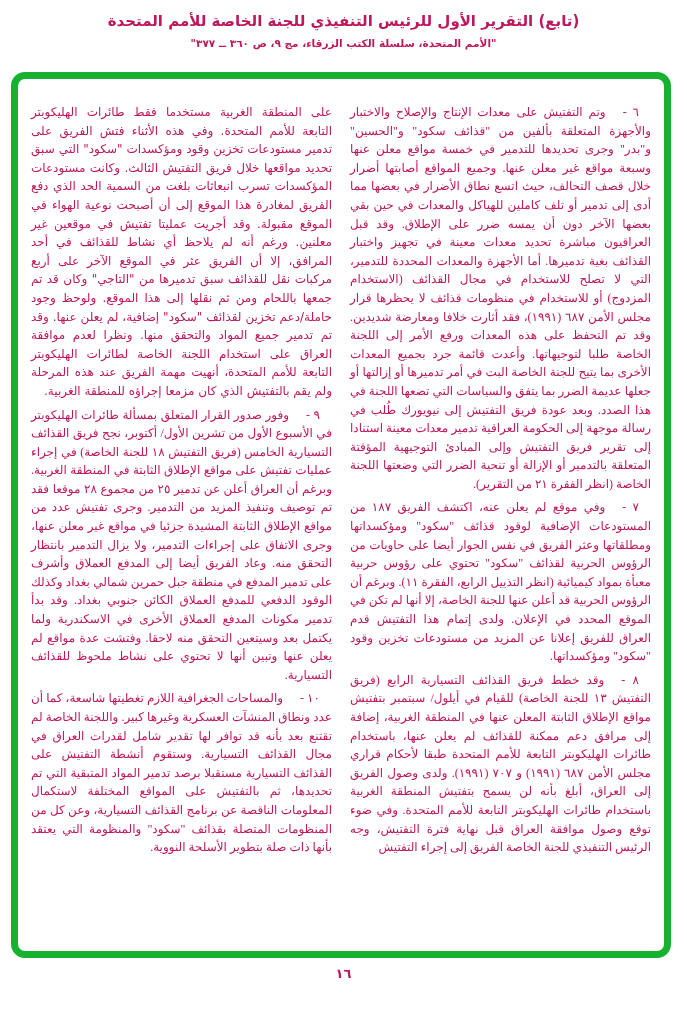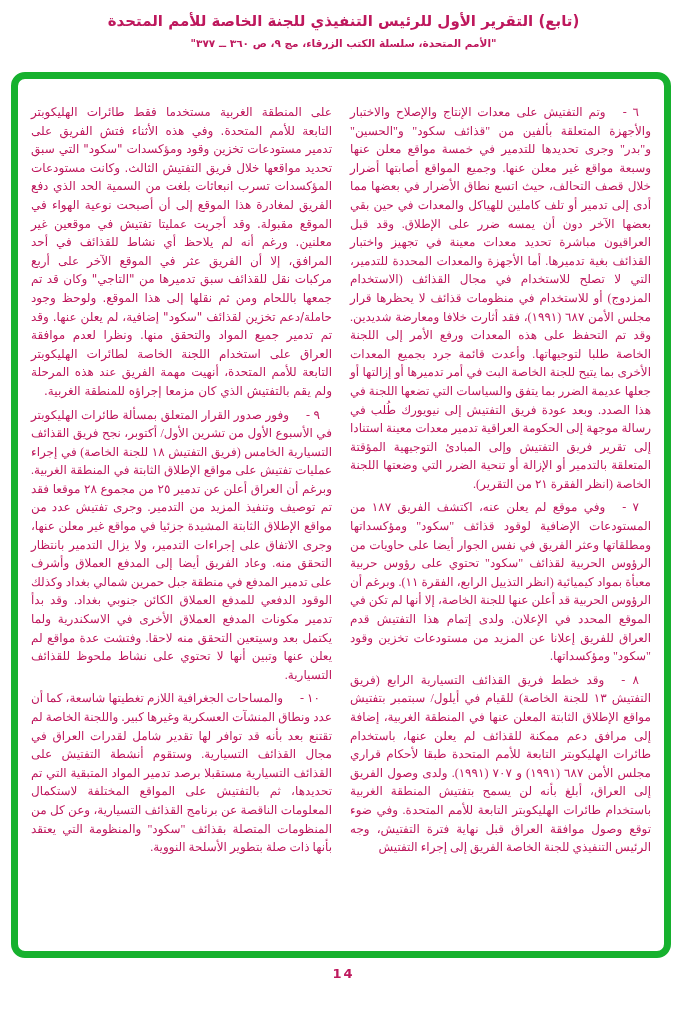--- a/index.html
+++ b/index.html
@@ -125,16 +125,16 @@
         <span class="pnum">٩ -</span><span class="ptext">وفور صدور القرار المتعلق بمسألة طائرات الهليكوبتر في الأسبوع الأول من تشرين الأول/ أكتوبر، نجح فريق القذائف التسيارية الخامس (فريق التفتيش ١٨ للجنة الخاصة) في إجراء عمليات تفتيش على مواقع الإطلاق الثابتة في المنطقة الغربية. وبرغم أن العراق أعلن عن تدمير ٢٥ من مجموع ٢٨ موقعا فقد تم توصيف وتنفيذ المزيد من التدمير. وجرى تفتيش عدد من مواقع الإطلاق الثابتة المشيدة جزئيا في مواقع غير معلن عنها، وجرى الاتفاق على إجراءات التدمير، ولا يزال التدمير بانتظار التحقق منه. وعاد الفريق أيضا إلى المدفع العملاق وأشرف على تدمير المدفع في منطقة جبل حمرين شمالي بغداد وكذلك الوقود الدفعي للمدفع العملاق الكائن جنوبي بغداد. وقد بدأ تدمير مكونات المدفع العملاق الأخرى في الاسكندرية ولما يكتمل بعد وسيتعين التحقق منه لاحقا. وفتشت عدة مواقع لم يعلن عنها وتبين أنها لا تحتوي على نشاط ملحوظ للقذائف التسيارية.</span>
       </p>
       <p class="para numbered">
         <span class="pnum">١٠ -</span><span class="ptext">والمساحات الجغرافية اللازم تغطيتها شاسعة، كما أن عدد ونطاق المنشآت العسكرية وغيرها كبير. واللجنة الخاصة لم تقتنع بعد بأنه قد توافر لها تقدير شامل لقدرات العراق في مجال القذائف التسيارية. وستقوم أنشطة التفتيش على القذائف التسيارية مستقبلا برصد تدمير المواد المتبقية التي تم تحديدها، ثم بالتفتيش على المواقع المختلفة لاستكمال المعلومات الناقصة عن برنامج القذائف التسيارية، وعن كل من المنظومات المتصلة بقذائف "سكود" والمنظومة التي يعتقد بأنها ذات صلة بتطوير الأسلحة النووية.</span>
       </p>
     </div>
 
   </div>
 
   <div class="page-footer">
-    <span class="page-number">14</span>
+    <span class="page-number">١٦</span>
   </div>
 
 </div>
 
 </body></html>

